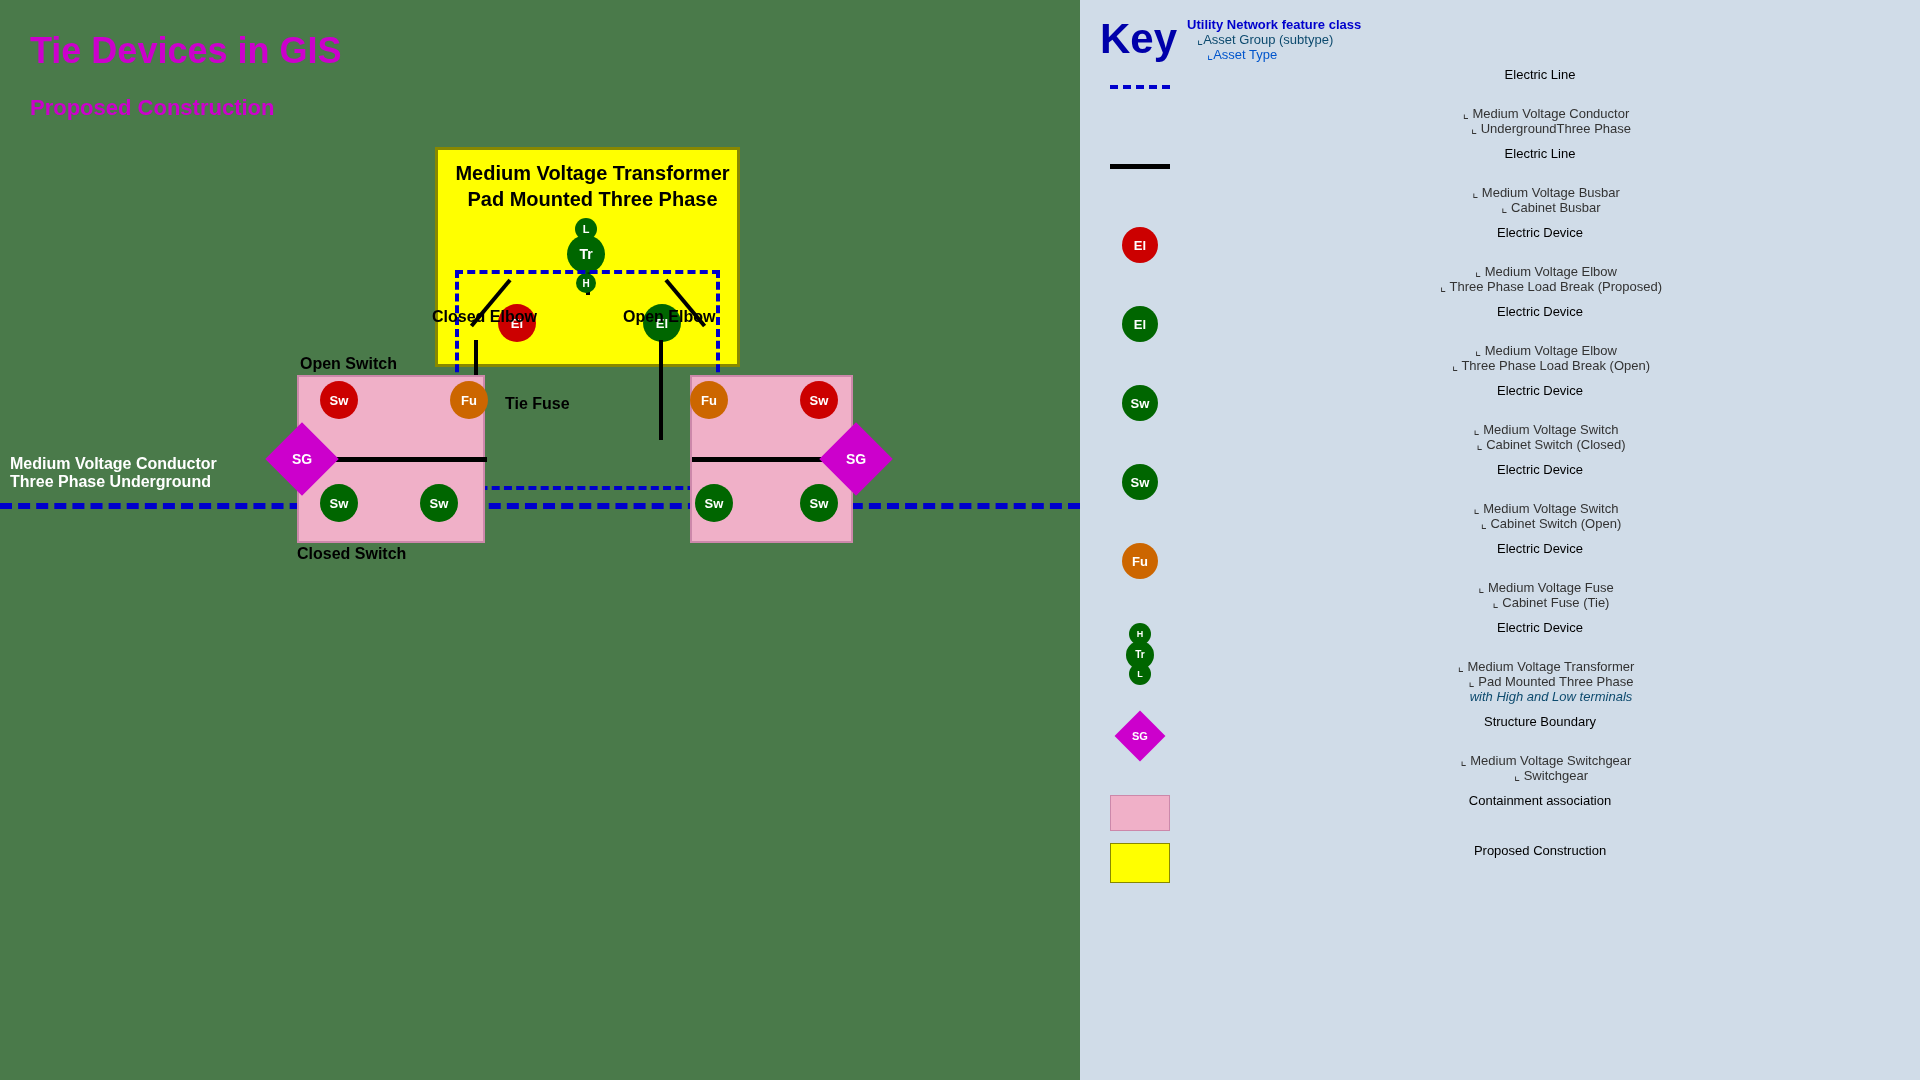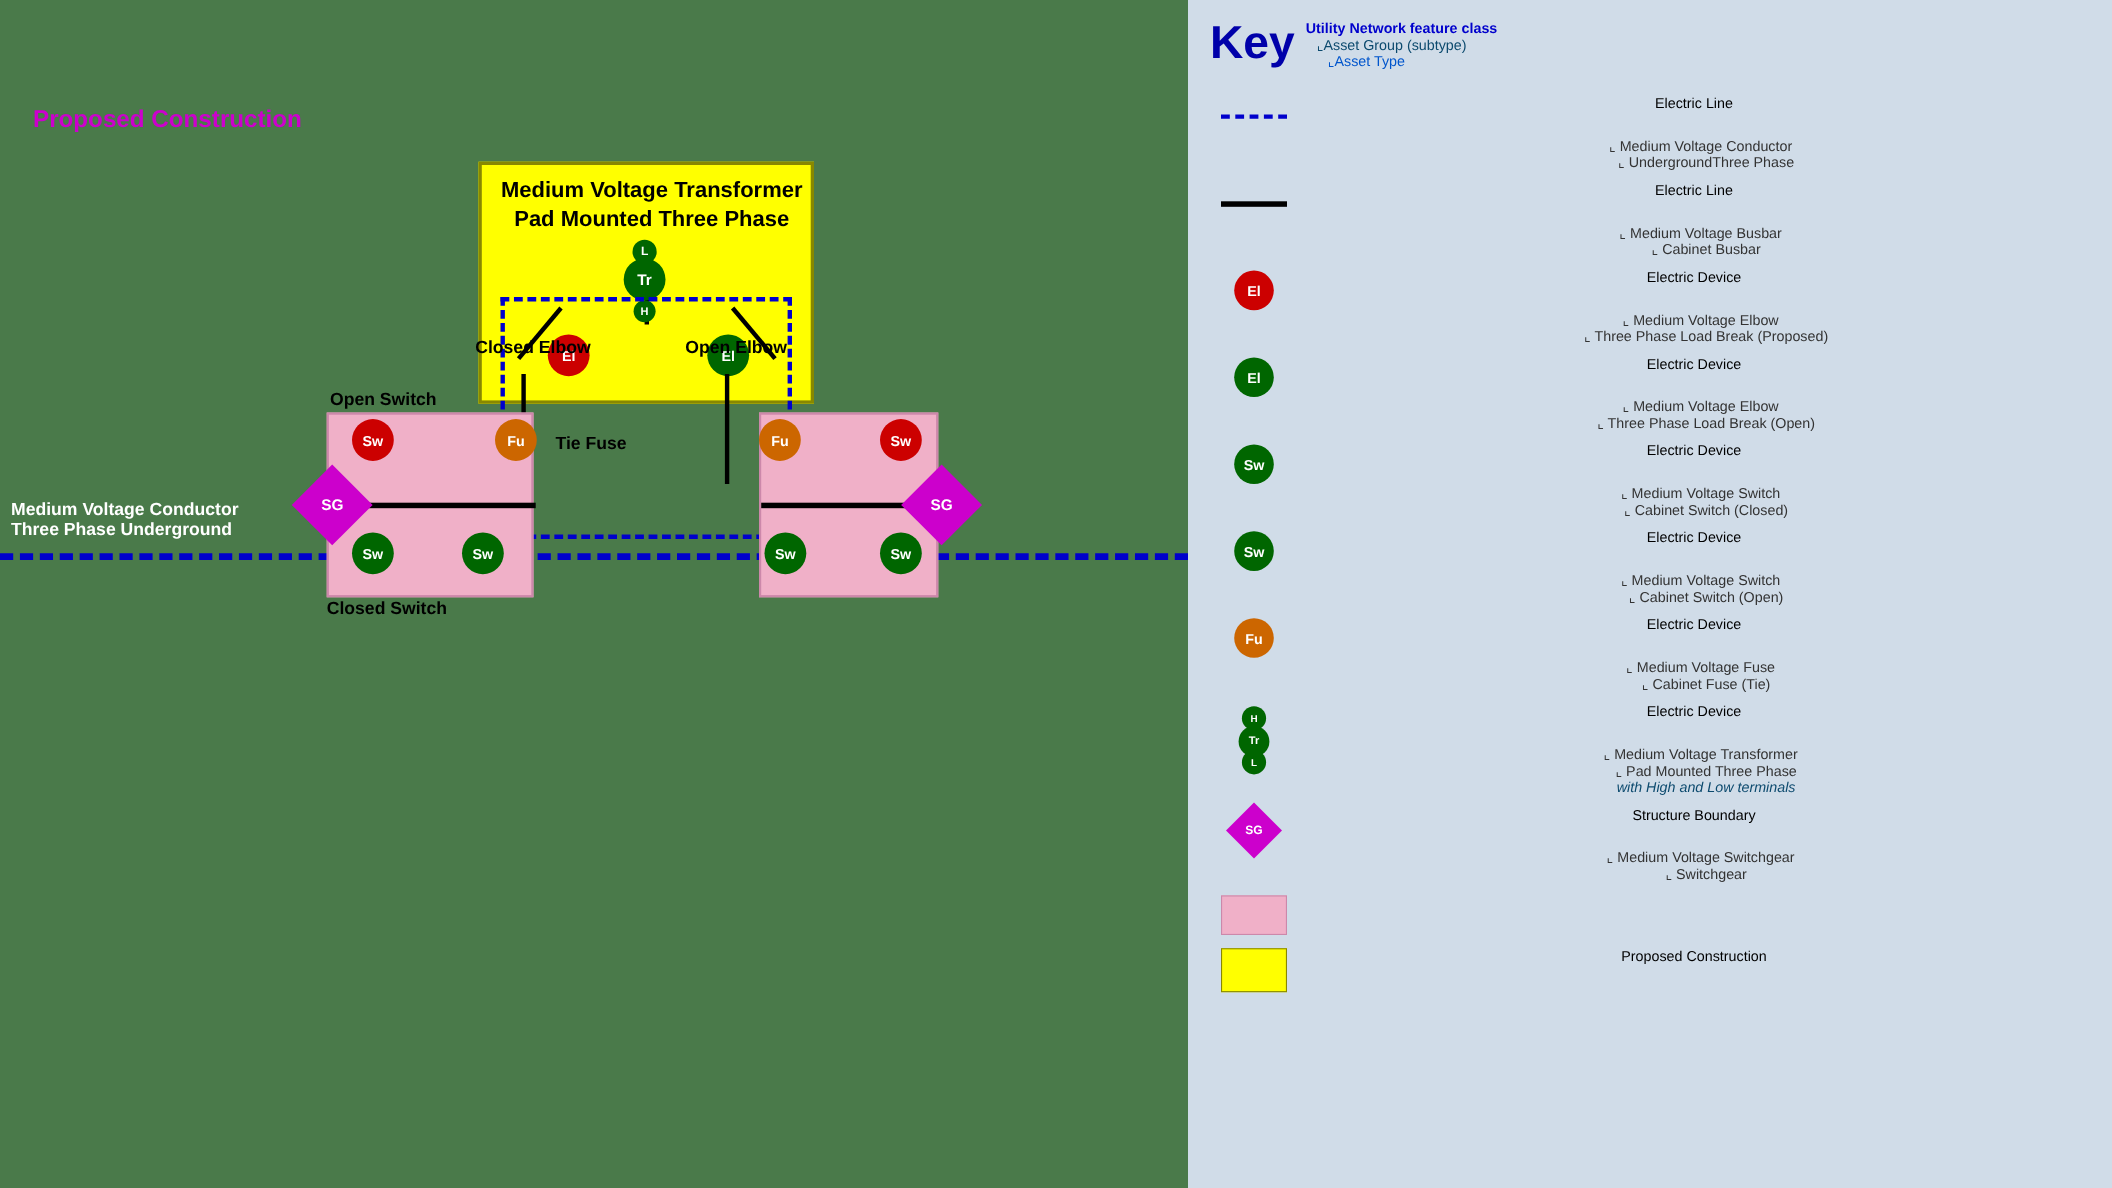--- a/index.html
+++ b/index.html
@@ -170,22 +170,22 @@
     
     .key-title {
       font-size: 42px;
       font-weight: bold;
       color: #0000aa;
       display: inline-block;
     }
 
     .key-header {
       display: flex;
-      align-items: flex-end;
-      margin-bottom: 23px;
+      align-items: center;
+      margin-bottom: 4px;
     }
 
     .key-header-text {
       margin-left: 10px;
       font-size: 13px;
     }
 
     .key-header-text .main-item {
       color: #0000cc;
       font-weight: bold;
@@ -355,20 +355,21 @@
       border: 4px dashed #0000cc;
       background: transparent;
       pointer-events: none;
     }
   </style>
 </head>
 <body>
 
 <div class="diagram-area">
 
+  <div class="main-title">Tie Devices in GIS</div>
   <div class="sub-title">Proposed Construction</div>
 
   <div class="underground-line">
     <div class="dashed-blue"></div>
   </div>
 
   <div class="underground-label">
     <span>Medium Voltage Conductor</span><br>
     <span>Three Phase Underground</span>
   </div>
@@ -563,20 +564,23 @@
       <span class="k-main">Structure Boundary</span>
       <span class="k-sub">⌞ Medium Voltage Switchgear</span>
       <span class="k-subsub">⌞ Switchgear</span>
     </div>
   </div>
 
   <div class="key-row">
     <div class="key-icon-area">
       <div class="key-pink-box"></div>
     </div>
+    <div class="key-text-area">
+      <span class="k-main">Containment association</span>
+    </div>
   </div>
 
   <div class="key-row">
     <div class="key-icon-area">
       <div class="key-yellow-box"></div>
     </div>
     <div class="key-text-area">
       <span class="k-main">Proposed Construction</span>
     </div>
   </div>

